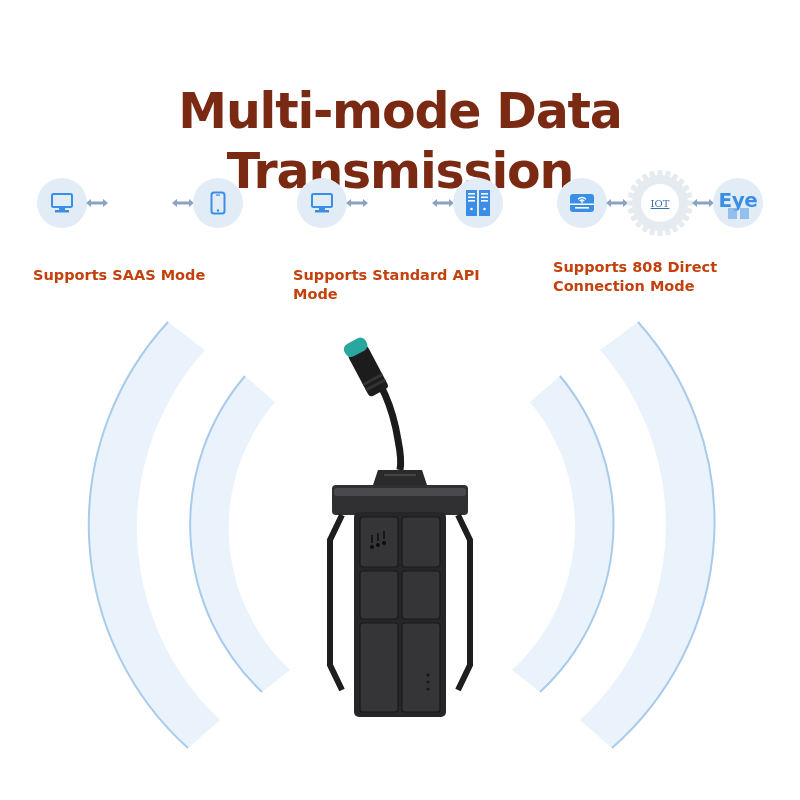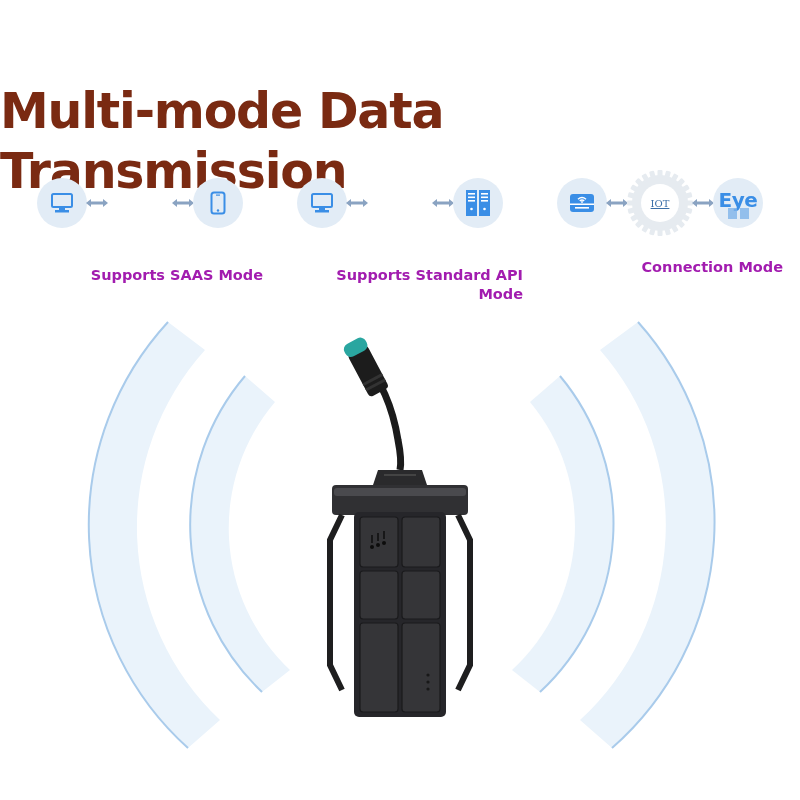--- a/index.html
+++ b/index.html
@@ -1,20 +1,21 @@
 <!DOCTYPE html>
 <html><head>
 <meta charset="utf-8">
 <style>
   * { box-sizing: border-box; margin: 0; padding: 0; }
   html, body { width: 800px; height: 800px; background: #ffffff; overflow: hidden; }
   body { position: relative; font-family: "DejaVu Sans", sans-serif; }
 
   .title {
     position: absolute; left: 0; top: 82px; width: 800px;
+    text-align: center;
     font-family: "DejaVu Sans", sans-serif;
     font-weight: bold;
     font-size: 49px;
     letter-spacing: -1.2px;
     color: #7a2a12;
     line-height: 60px;
   }
 
   .mode { position: absolute; top: 170px; width: 230px; height: 130px; }
   .mode .diagram { position: relative; width: 230px; height: 66px; }
@@ -33,23 +34,23 @@
     position: absolute; left: 0; top: 0; width: 66px; height: 66px;
     display: flex; align-items: center; justify-content: center;
     font-family: "DejaVu Sans", sans-serif; font-weight: bold;
     font-size: 10px; color: #3a8ee6;
   }
   .arrow { position: absolute; top: 28px; width: 22px; height: 10px; }
   .arrow.a1 { left: 53px; }
   .arrow.a2 { left: 139px; }
 
   .mode-caption {
-    position: absolute; top: 96px; left: 0; width: 230px; text-align: right;
+    position: absolute; top: 96px; left: 0; width: 230px; text-align: left;
     font-family: "DejaVu Sans", sans-serif; font-weight: bold;
-    font-size: 14.5px; color: #a21caf; line-height: 19px;
+    font-size: 14.5px; color: #c2410c; line-height: 19px;
   }
 
   .eye-text {
     font-family: "DejaVu Sans", sans-serif; font-weight: bold;
     font-size: 20px; color: #3a8ee6; letter-spacing: -0.5px;
     position: absolute; top: 10px; left: 0; width: 50px; text-align: center;
   }
 
   .arcs { position: absolute; left: 0; top: 310px; width: 800px; height: 460px; }
 
@@ -165,20 +166,21 @@
     </svg>
     <div class="circle right">
       <div class="eye-text">Eye</div>
       <svg style="position:absolute;left:15px;top:30px;" width="22" height="12" viewBox="0 0 22 12">
         <rect x="0" y="0" width="9" height="11" fill="#7fb4ea" opacity="0.8"></rect>
         <rect x="12" y="0" width="9" height="11" fill="#7fb4ea" opacity="0.8"></rect>
       </svg>
     </div>
   </div>
   <div class="mode-caption" style="top:88px;">
+    <div>Supports 808 Direct</div>
     <div>Connection Mode</div>
   </div>
 </div>
 
 <svg class="arcs" width="800" height="460" viewBox="0 0 800 460">
   <defs>
     <radialGradient id="gl" cx="1" cy="0.5" r="1">
       <stop offset="0.78" stop-color="#ffffff" stop-opacity="0"></stop>
       <stop offset="1" stop-color="#b9d6f0" stop-opacity="0.9"></stop>
     </radialGradient>

